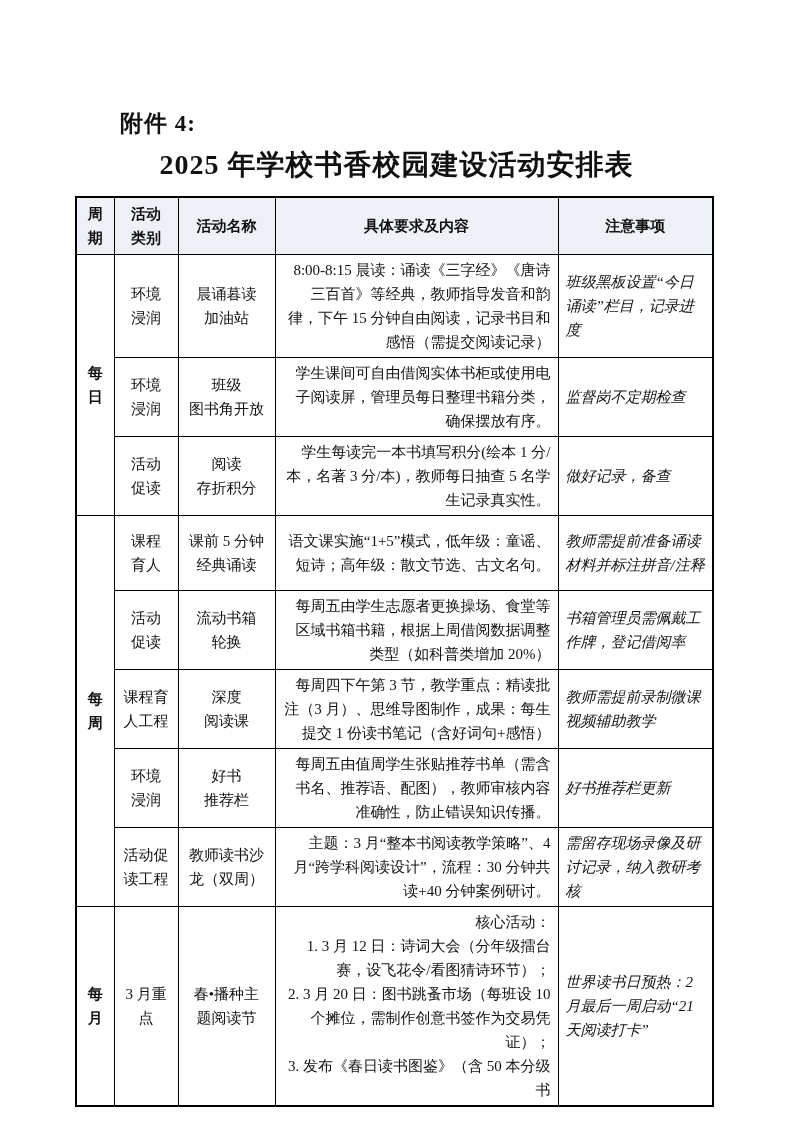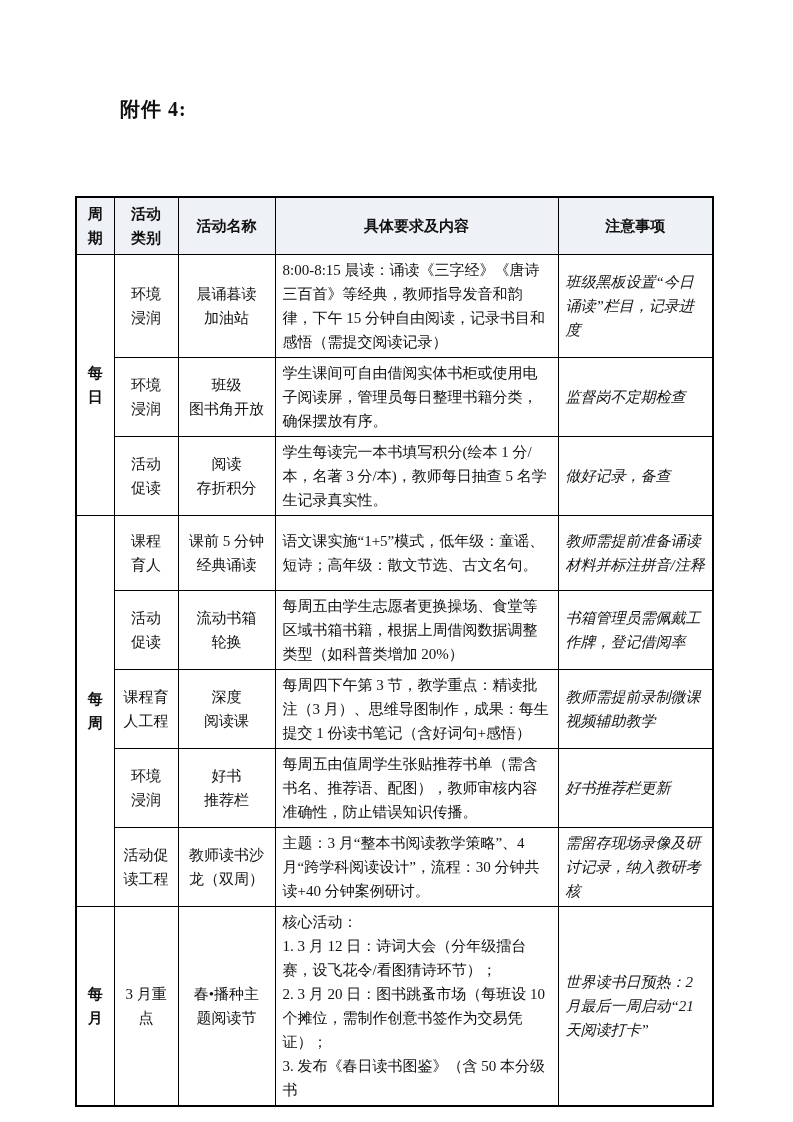--- a/index.html
+++ b/index.html
@@ -14,22 +14,22 @@
   }
   .page {
     position: relative;
     width: 793px;
     height: 1122px;
     background: #ffffff;
   }
   .attachment-label {
     position: absolute;
     left: 120px;
-    top: 96px;
-    font-size: 20px;
+    top: 108px;
+    font-size: 23px;
     font-weight: bold;
     letter-spacing: 1px;
   }
   .doc-title {
     position: absolute;
     left: 0;
     top: 146px;
     width: 793px;
     text-align: center;
     font-size: 28px;
@@ -72,21 +72,21 @@
     text-align: center;
     white-space: pre-line;
     padding: 3px 4px;
   }
   td.aname {
     text-align: center;
     white-space: pre-line;
     padding: 3px 4px;
   }
   td.content {
-    text-align: left;
+    text-align: right;
   }
   td.notes {
     text-align: left;
     font-style: italic;
   }
   td.content-monthly {
     line-height: 23px;
     vertical-align: top;
     padding-top: 6px;
   }
@@ -94,20 +94,21 @@
     font-weight: normal;
   }
 </style>
 </head>
 <body>
 
 <div class="page">
 
   <div class="attachment-label">附件 4:</div>
 
+  <div class="doc-title">2025 年学校书香校园建设活动安排表</div>
 
   <table class="schedule">
     <colgroup>
       <col style="width:38px">
       <col style="width:64px">
       <col style="width:97px">
       <col style="width:283px">
       <col style="width:155px">
     </colgroup>
 

